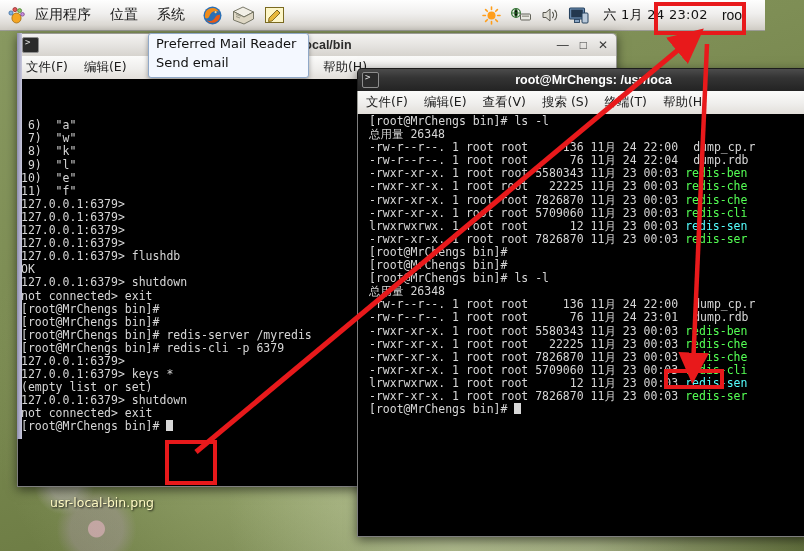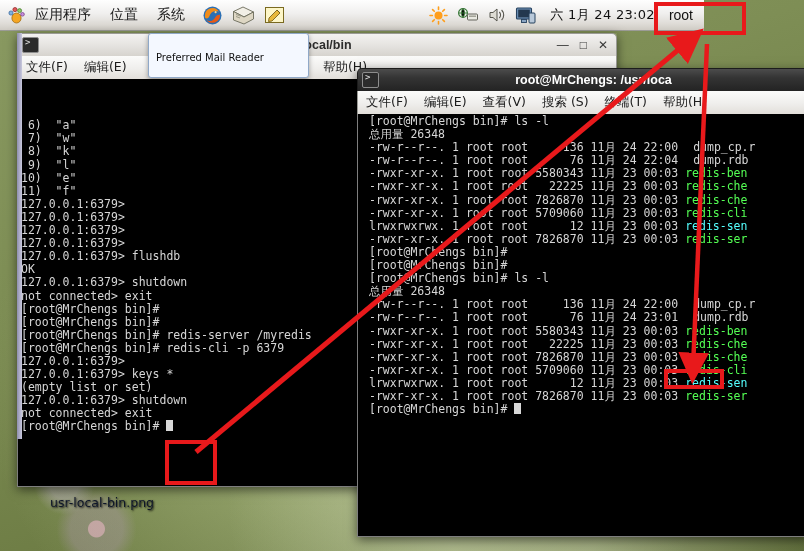--- a/index.html
+++ b/index.html
@@ -13,29 +13,29 @@
     position:absolute;inset:0;
     background:
       radial-gradient(circle at 12% 96%, rgba(255,190,230,.55) 0 8px, rgba(200,160,220,.25) 9px 26px, rgba(0,0,0,0) 40px),
       radial-gradient(circle at 8% 88%, rgba(220,200,240,.35) 0 14px, rgba(0,0,0,0) 30px),
       radial-gradient(ellipse at 65% 90%, rgba(230,235,205,.40) 0 12%, rgba(0,0,0,0) 40%),
       radial-gradient(ellipse at 45% 70%, rgba(190,205,150,.5) 0 20%, rgba(0,0,0,0) 60%),
       linear-gradient(160deg,#8a9a62 0%,#7e8e55 35%,#6d7c44 70%,#5d6b39 100%);
   }
   
   #panel{
-    position:absolute;left:0;top:0;width:704px;height:30px;
+    position:absolute;left:0;top:0;width:765px;height:30px;
     background:linear-gradient(180deg,#fefefe 0%,#f0efee 45%,#dedbd6 80%,#cfcbc4 100%);
     border-bottom:1px solid #9b9b96;
     display:flex;align-items:center;font-size:14px;color:#000;
   }
   .panel-menu{display:flex;align-items:center;gap:13px;margin-left:6px;}
   .panel-menu .mi{font-family:"DejaVu Sans",sans-serif;font-size:14px;color:#1a1a1a;padding:2px 3px;}
   .launch{display:flex;align-items:center;gap:9px;margin-left:14px;}
-  .panel-right{margin-left:auto;display:flex;align-items:center;gap:8px;padding-right:8px;}
+  .panel-right{margin-left:auto;display:flex;align-items:center;gap:8px;padding-right:16px;}
   .tray{display:flex;align-items:center;gap:9px;}
   #clock{font-family:"DejaVu Sans",sans-serif;font-size:13px;color:#111;letter-spacing:.3px;padding:2px 6px;white-space:nowrap;}
   #userlabel{font-weight:normal;font-size:14px;color:#111;padding-right:3px;}
 
   
   .ico{display:inline-block;line-height:0;}
   
   .window{position:absolute;box-shadow:0 3px 10px rgba(0,0,0,.55);}
   .titlebar{
     height:22px;display:flex;align-items:center;
@@ -81,26 +81,26 @@
 
   
   #win-right{left:357px;top:68px;width:452px;}
   #win-right .term-body{height:421px;width:449px;}
 
   
   #tooltip{
     position:absolute;left:148px;top:33px;width:161px;height:45px;
     background:#f4f8ff;border:1px solid #8fa8c8;border-radius:3px;
     box-shadow:0 2px 5px rgba(0,0,0,.35);
-    padding:14px 7px;box-sizing:border-box;
-    font-family:"DejaVu Sans",sans-serif;font-size:10px;color:#111;line-height:19px;
+    padding:0 7px;box-sizing:border-box;
+    font-family:"DejaVu Sans",sans-serif;font-size:13px;color:#111;line-height:19px;
   }
   
   #desk-icon{position:absolute;left:50px;top:495px;font-family:"DejaVu Sans",sans-serif;
-             font-size:12.5px;color:#0f172a;text-shadow:1px 1px 2px rgba(0,0,0,.85);}
+             font-size:12.5px;color:#fef9c3;text-shadow:1px 1px 2px rgba(0,0,0,.85);}
   
   .annot-box{position:absolute;border:4px solid #e8191b;box-sizing:border-box;pointer-events:none;}
   #annot-clock{left:654px;top:2px;width:92px;height:33px;}
   #annot-shutdown{left:165px;top:440px;width:52px;height:45px;}
   #annot-2301{left:664px;top:369px;width:60px;height:20px;}
   svg#arrows{position:absolute;left:0;top:0;width:804px;height:551px;pointer-events:none;}
 </style>
 </head>
 <body>
 
@@ -225,20 +225,21 @@
     <span>查看(V)</span>
     <span>搜索 (S)</span>
     <span>终端(T)</span>
     <span>帮助(H)</span>
   </div>
   <div class="term-body" id="right-term"><div class="ln"><span class="c-white">[root@MrChengs bin]# ls -l</span></div><div class="ln"><span class="c-white">总用量 26348</span></div><div class="ln"><span class="c-white">-rw-r--r--. 1 root root     136 11月 24 22:00 </span><span class="c-white">dump_cp.r</span></div><div class="ln"><span class="c-white">-rw-r--r--. 1 root root      76 11月 24 22:04 </span><span class="c-white">dump.rdb</span></div><div class="ln"><span class="c-white">-rwxr-xr-x. 1 root root 5580343 11月 23 00:03 </span><span class="c-green">redis-ben</span></div><div class="ln"><span class="c-white">-rwxr-xr-x. 1 root root   22225 11月 23 00:03 </span><span class="c-green">redis-che</span></div><div class="ln"><span class="c-white">-rwxr-xr-x. 1 root root 7826870 11月 23 00:03 </span><span class="c-green">redis-che</span></div><div class="ln"><span class="c-white">-rwxr-xr-x. 1 root root 5709060 11月 23 00:03 </span><span class="c-green">redis-cli</span></div><div class="ln"><span class="c-white">lrwxrwxrwx. 1 root root      12 11月 23 00:03 </span><span class="c-cyan">redis-sen</span></div><div class="ln"><span class="c-white">-rwxr-xr-x. 1 root root 7826870 11月 23 00:03 </span><span class="c-green">redis-ser</span></div><div class="ln"><span class="c-white">[root@MrChengs bin]#</span></div><div class="ln"><span class="c-white">[root@MrChengs bin]#</span></div><div class="ln"><span class="c-white">[root@MrChengs bin]# ls -l</span></div><div class="ln"><span class="c-white">总用量 26348</span></div><div class="ln"><span class="c-white">-rw-r--r--. 1 root root     136 11月 24 22:00 </span><span class="c-white">dump_cp.r</span></div><div class="ln"><span class="c-white">-rw-r--r--. 1 root root      76 11月 24 23:01 </span><span class="c-white">dump.rdb</span></div><div class="ln"><span class="c-white">-rwxr-xr-x. 1 root root 5580343 11月 23 00:03 </span><span class="c-green">redis-ben</span></div><div class="ln"><span class="c-white">-rwxr-xr-x. 1 root root   22225 11月 23 00:03 </span><span class="c-green">redis-che</span></div><div class="ln"><span class="c-white">-rwxr-xr-x. 1 root root 7826870 11月 23 00:03 </span><span class="c-green">redis-che</span></div><div class="ln"><span class="c-white">-rwxr-xr-x. 1 root root 5709060 11月 23 00:03 </span><span class="c-green">redis-cli</span></div><div class="ln"><span class="c-white">lrwxrwxrwx. 1 root root      12 11月 23 00:03 </span><span class="c-cyan">redis-sen</span></div><div class="ln"><span class="c-white">-rwxr-xr-x. 1 root root 7826870 11月 23 00:03 </span><span class="c-green">redis-ser</span></div><div class="ln"><span class="c-white">[root@MrChengs bin]# </span><span class="cursor"></span></div></div>
 </div>
 
 <div id="tooltip">
   <div>Preferred Mail Reader</div>
+  <div>Send email</div>
 </div>
 
 <svg id="arrows">
   <defs>
     <marker id="ah" markerWidth="7" markerHeight="7" refX="3.4" refY="3.4" orient="auto">
       <path d="M0,0 L7,3.4 L0,6.8 z" fill="#e8191b"></path>
     </marker>
   </defs>
   <line x1="196" y1="452" x2="690" y2="40" stroke="#e8191b" stroke-width="5" marker-end="url(#ah)"></line>
   <line x1="707" y1="44" x2="693" y2="368" stroke="#e8191b" stroke-width="4.5" marker-end="url(#ah)"></line>

